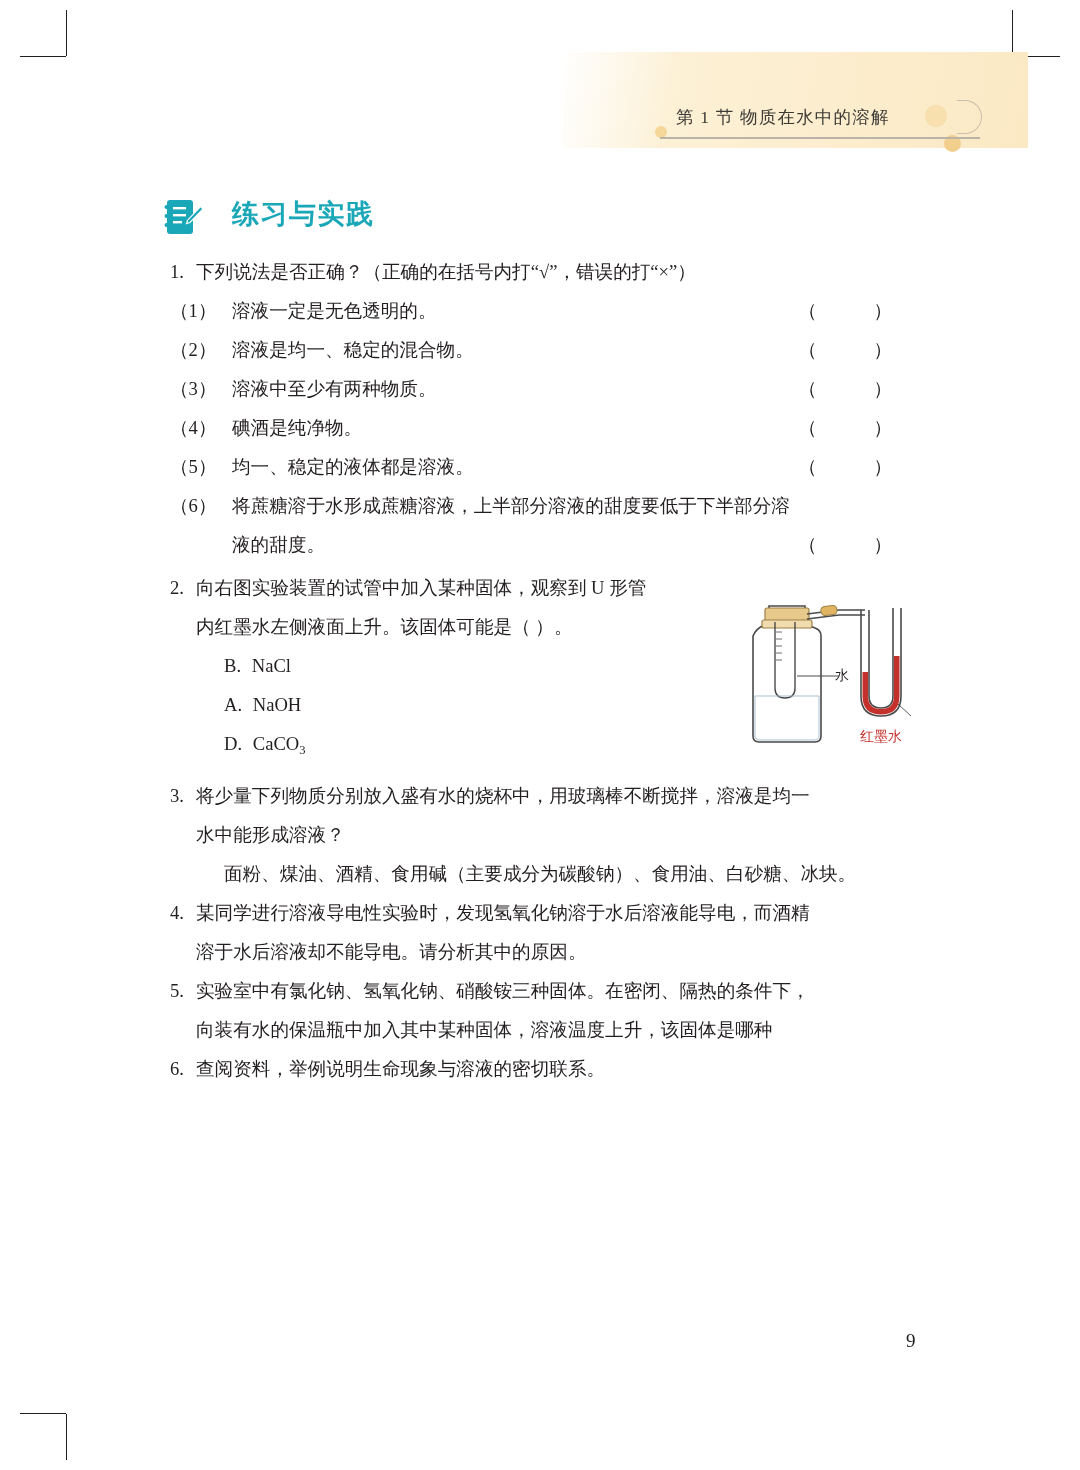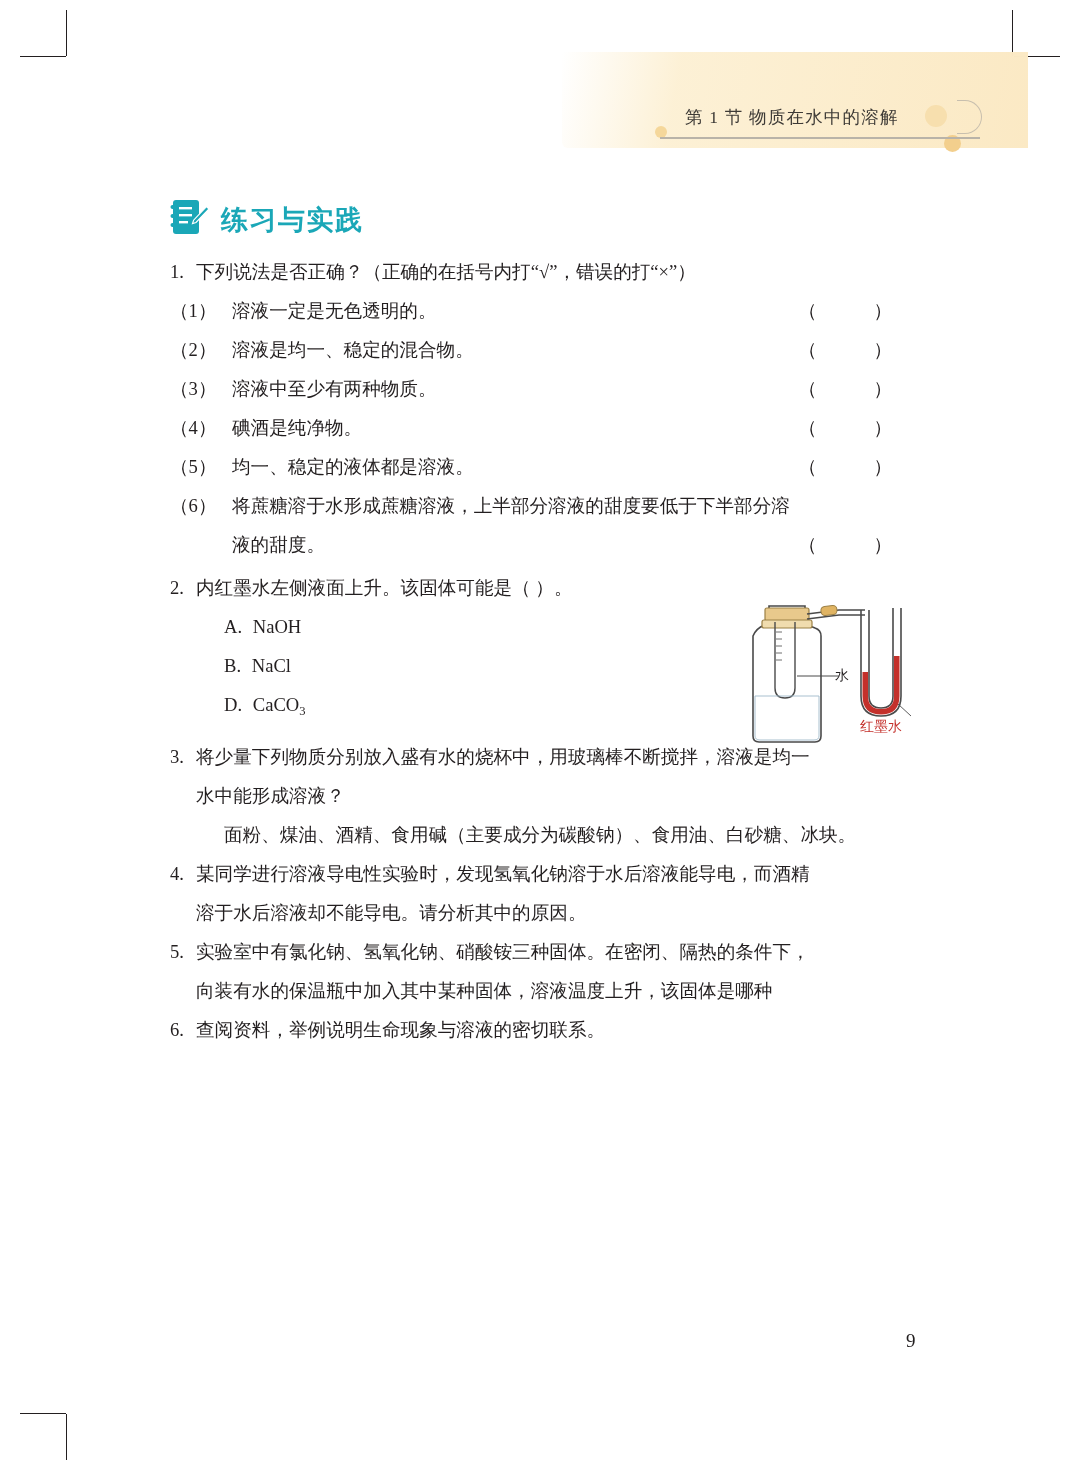--- a/index.html
+++ b/index.html
@@ -41,21 +41,20 @@
   }
   .header-title {
     position: absolute;
     top: 105px;
     left: 676px;
     font-size: 17.5px;
     letter-spacing: 1.2px;
     color: #3d3a36;
     font-family: "Liberation Serif", "DejaVu Serif", serif;
     white-space: nowrap;
-    margin-left: 9px;
   }
   .header-rule {
     position: absolute;
     top: 137px;
     left: 660px;
     width: 320px;
     height: 1.5px;
     background: #b9b3a8;
   }
   .header-arc {
@@ -67,24 +66,24 @@
     border: 1.6px solid #c8bfae;
     border-left: none;
     border-top-right-radius: 18px;
     border-bottom-right-radius: 18px;
   }
 
   
   .section-head {
     position: absolute;
     top: 196px;
-    left: 170px;
+    left: 164px;
     display: flex;
-    align-items: flex-end;
-    gap: 11px;
+    align-items: flex-start;
+    gap: 28px;
   }
   .section-icon {
     width: 40px;
     height: 42px;
     position: relative;
   }
   .section-title {
     font-size: 27px;
     font-weight: bold;
     color: #1aa7b7;
@@ -225,28 +224,29 @@
   </div>
   <div class="sub">
     <span class="sub-label"></span>
     <span class="sub-text">液的甜度。</span>
     <span class="paren">（    ）</span>
   </div>
 
   <div class="q" style="margin-top:4px;">
     <span class="q-num">2.</span>
     <span class="q-body">
+      <div>向右图实验装置的试管中加入某种固体，观察到 U 形管</div>
       <div>内红墨水左侧液面上升。该固体可能是（        ）。</div>
+      <div class="opt">
+        <span>B.</span>
+        <span style="margin-left:6px;">NaCl</span>
+      </div>
       <div class="opt">
         <span>A.</span>
         <span style="margin-left:6px;">NaOH</span>
-      </div>
-      <div class="opt">
-        <span>B.</span>
-        <span style="margin-left:6px;">NaCl</span>
       </div>
       <div class="opt">
         <span>D.</span>
         <span style="margin-left:6px;"><span>CaCO</span><sub>3</sub></span>
       </div>
     </span>
   </div>
 
   <div class="q" style="margin-top:6px;">
     <span class="q-num">3.</span>
@@ -308,16 +308,16 @@
     <rect x="86" y="30" width="16" height="9" rx="4" fill="#e0b463" stroke="#9c8147" stroke-width="1" transform="rotate(-6 94 35)"></rect>
 
     <path d="M126 34 L126 120 Q126 140 146 140 Q166 140 166 120 L166 32" fill="none" stroke="#4a4a4a" stroke-width="1.6"></path>
     <path d="M134 34 L134 120 Q134 132 146 132 Q158 132 158 120 L158 32" fill="none" stroke="#4a4a4a" stroke-width="1.6"></path>
 
     <path d="M127.5 96 L127.5 120 Q127.5 138.5 146 138.5 Q164.5 138.5 164.5 120 L164.5 80 L159 80 L159 120 Q159 133 146 133 Q133 133 133 120 L133 96 Z" fill="#c4302b"></path>
 
     <line x1="163" y1="128" x2="176" y2="140" stroke="#4a4a4a" stroke-width="0.9"></line>
   </svg>
   <span class="fig-label" style="top:91px;left:100px;">水</span>
-  <span class="fig-label red" style="top:142px;left:125px;text-align:center;">红墨水</span>
+  <span class="fig-label red" style="top:152px;left:125px;text-align:center;">红墨水</span>
 </div>
 
 <div class="page-num">9</div>
 
 </body></html>

